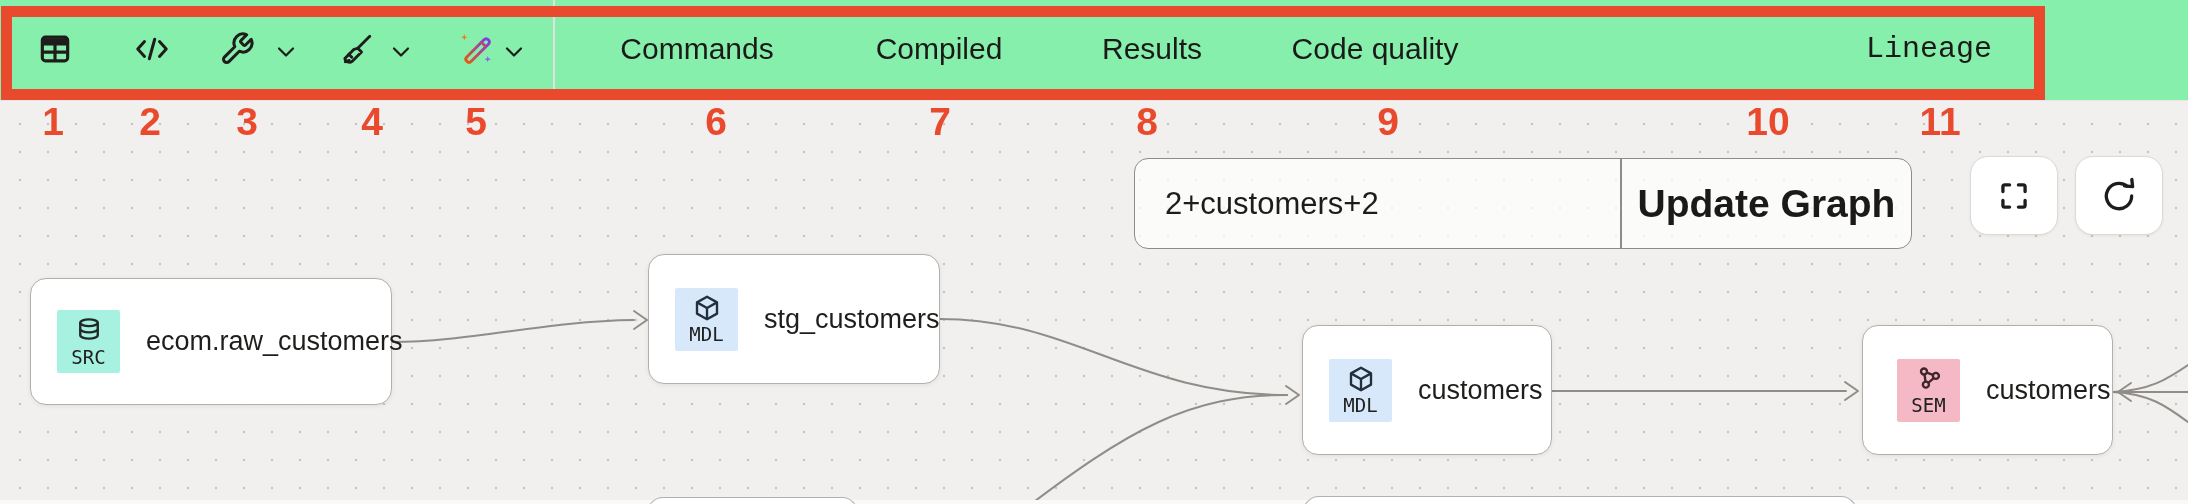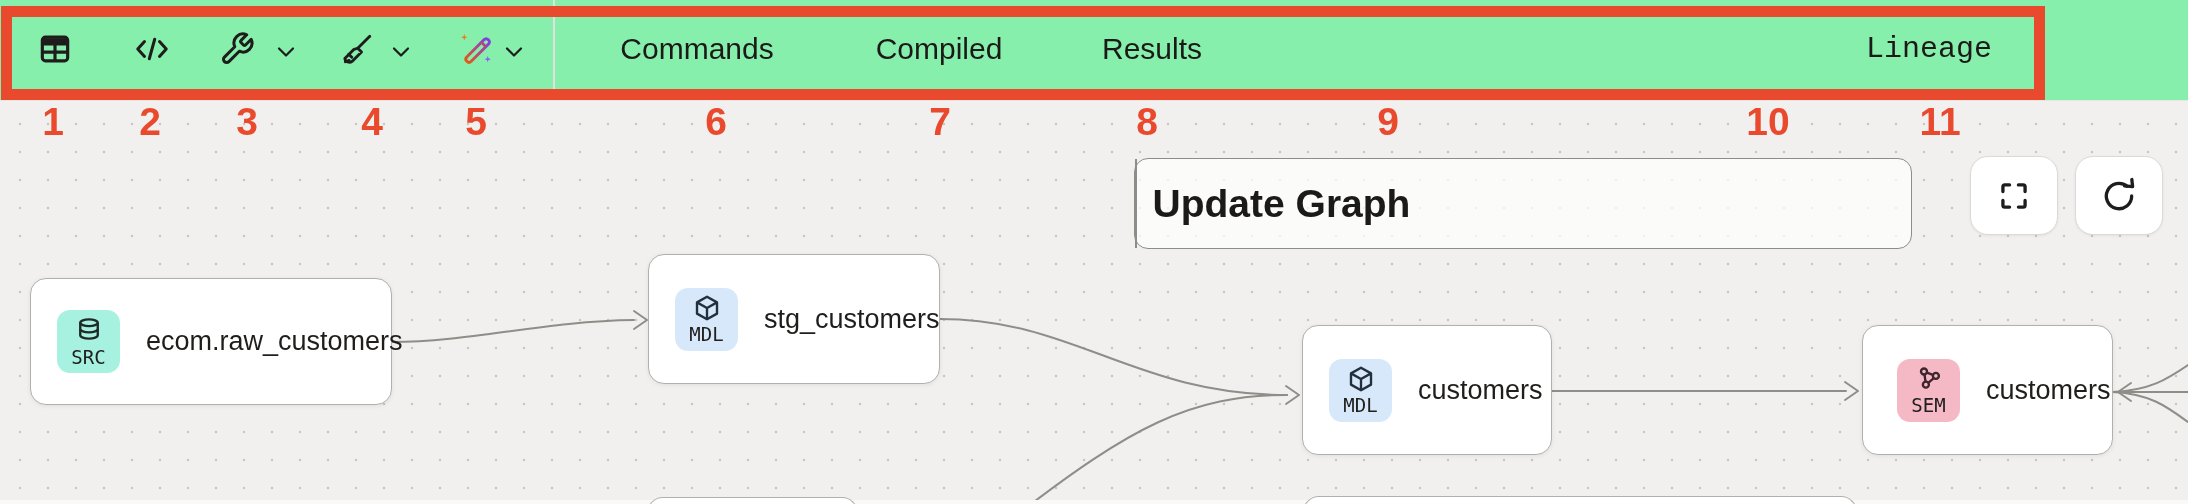--- a/index.html
+++ b/index.html
@@ -30,21 +30,21 @@
   }
   .edges{left:0;top:0;width:2188px;height:504px;z-index:2;pointer-events:none;}
 
   .node{
     background:#ffffff;border:1.5px solid #b3b0ac;border-radius:16px;
     box-shadow:0 1px 5px rgba(0,0,0,0.07);
     display:flex;align-items:center;gap:26px;padding-left:26px;box-sizing:border-box;
     z-index:3;cursor:pointer;
   }
   .badge{
-    width:63px;height:63px;border-radius:13px;flex:0 0 auto;
+    width:63px;height:63px;border-radius:2px;flex:0 0 auto;
     display:flex;flex-direction:column;align-items:center;justify-content:center;
   }
   .badge svg{display:block;}
   .badge .badge-label{font-family:"DejaVu Sans Mono",monospace;font-size:19px;line-height:21px;color:#20201f;margin-top:1px;}
   .badge-src{background:#a7f1e1;}
   .badge-mdl{background:#d8e8fb;}
   .badge-sem{background:#f5b9c5;}
   .node-label{font-size:27px;color:#1f1e1c;font-weight:500;white-space:nowrap;}
 
   .node-raw{left:30px;top:278px;width:362px;height:127px;}
@@ -148,20 +148,21 @@
       <path d="M10.3 6.9 L15.2 8.7"></path>
       <path d="M8.4 8.4 L9.2 14.1"></path>
       <path d="M11.4 15.1 L15.8 11.3"></path>
     </svg>
     <div class="badge-label">SEM</div>
   </div>
   <div class="node-label">customers</div>
 </div>
 
 <div class="abs selector">
+  <input type="text" value="2+customers+2" style="">
   <div class="sel-divider"></div>
   <div class="update-btn">Update Graph</div>
 </div>
 
 <div class="abs square-btn btn-fullscreen">
   <svg width="38" height="38" viewBox="0 0 24 24" fill="none" stroke="#1f1d1b" stroke-width="2.1" stroke-linecap="round" stroke-linejoin="round">
     <path d="M9.2 5 H6.2 Q5 5 5 6.2 V9.2"></path>
     <path d="M14.8 5 H17.8 Q19 5 19 6.2 V9.2"></path>
     <path d="M9.2 19 H6.2 Q5 19 5 17.8 V14.8"></path>
     <path d="M14.8 19 H17.8 Q19 19 19 17.8 V14.8"></path>
@@ -234,20 +235,21 @@
   </div>
   <div class="abs icon-btn" style="left:502px;top:40px;">
     <svg width="24" height="24" viewBox="0 0 24 24" fill="none" stroke="#1f1d1b" stroke-width="2.2" stroke-linecap="round" stroke-linejoin="round">
       <polyline points="5,8.5 12,15.5 19,8.5"></polyline>
     </svg>
   </div>
 
   <div class="abs tab" style="left:697px;">Commands</div>
   <div class="abs tab" style="left:939px;">Compiled</div>
   <div class="abs tab" style="left:1152px;">Results</div>
+  <div class="abs tab" style="left:1375px;">Code quality</div>
   <div class="abs tab" style="left:1929px;font-family:Liberation Mono, monospace;">Lineage</div>
 </div>
 
 <div class="abs red-box"></div>
 <div class="abs num" style="left:53px;">1</div>
 <div class="abs num" style="left:150px;">2</div>
 <div class="abs num" style="left:247px;">3</div>
 <div class="abs num" style="left:372px;">4</div>
 <div class="abs num" style="left:476px;">5</div>
 <div class="abs num" style="left:716px;">6</div>

